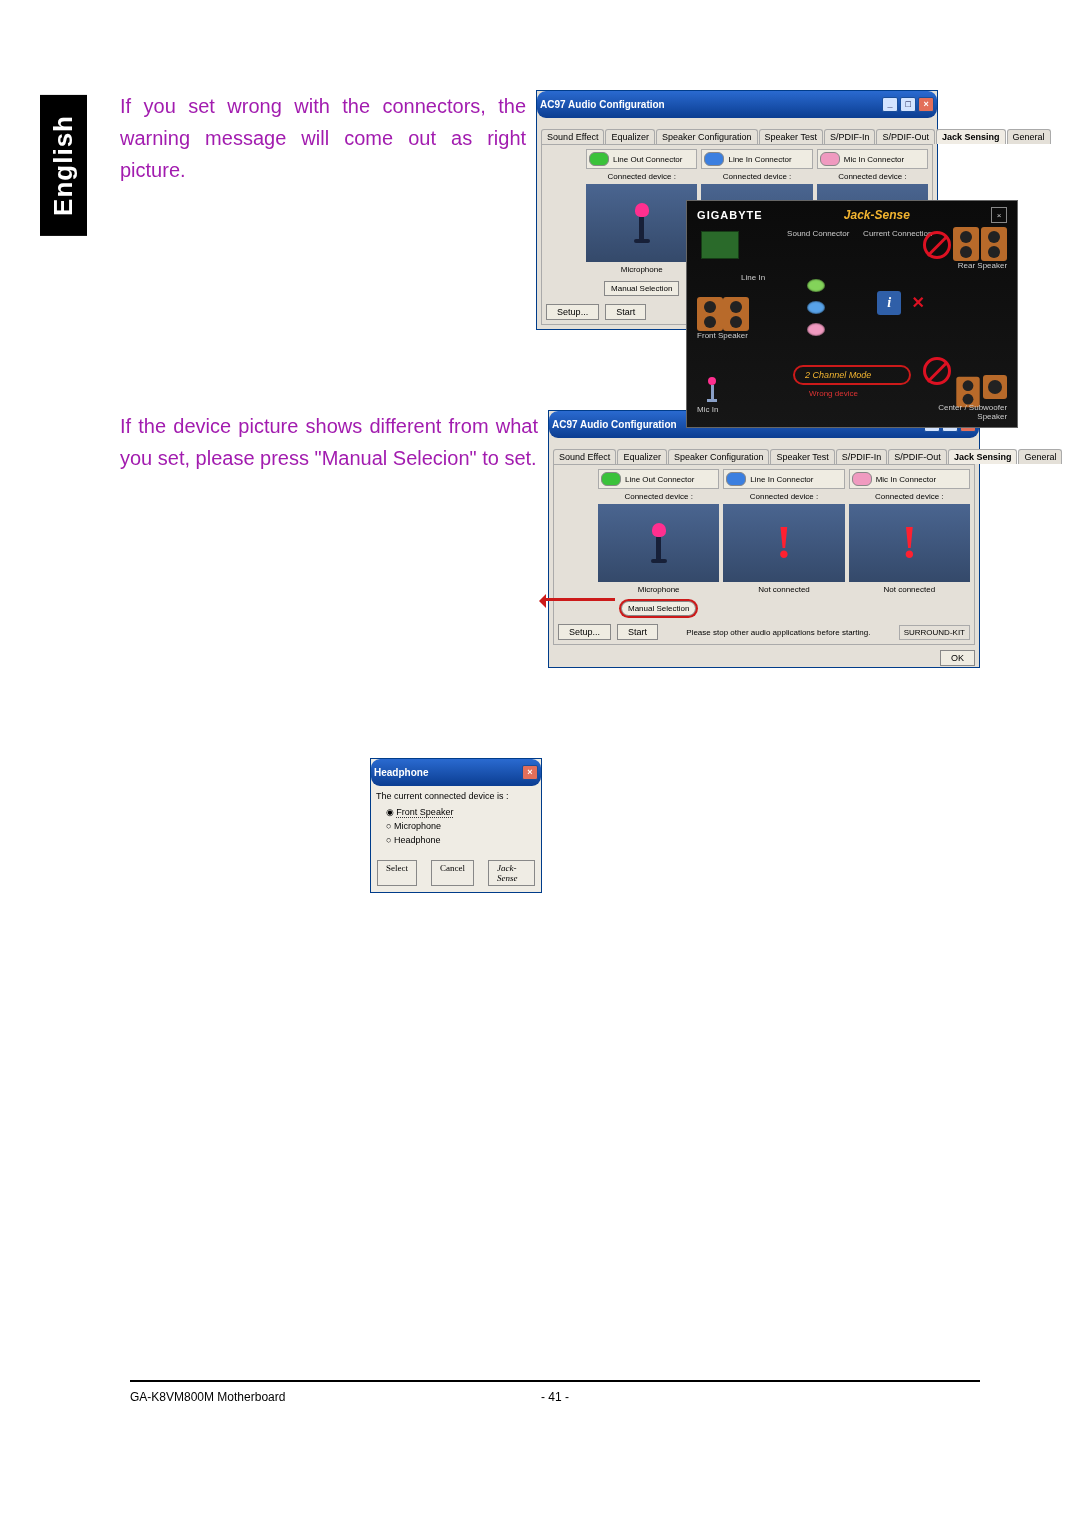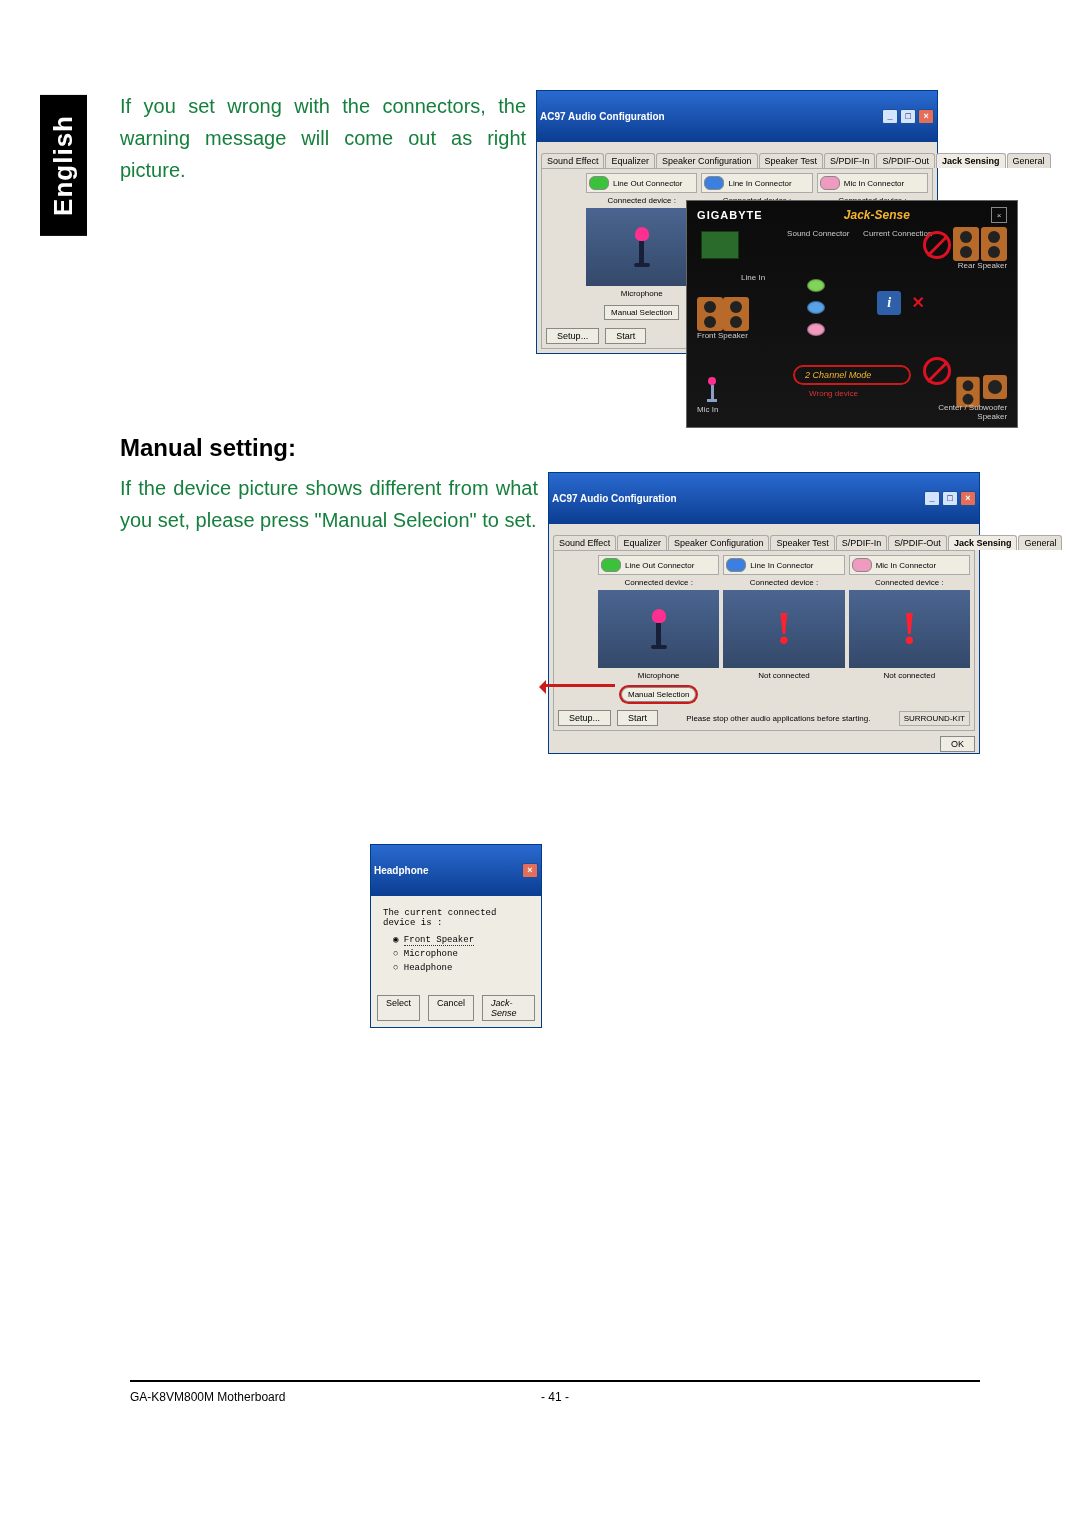--- a/index.html
+++ b/index.html
@@ -33,21 +33,21 @@
   }
   .section1 {
     display: flex;
     gap: 10px;
     margin-left: 50px;
     margin-bottom: 80px;
   }
   .body-text {
     font-size: 20px;
     line-height: 1.6;
-    color: #15803d;
+    color: #a21caf;
     width: 430px;
     text-align: justify;
   }
   .section2 {
     margin-left: 50px;
   }
   .heading {
     font-size: 24px;
     font-weight: bold;
     margin-bottom: 10px;
@@ -80,23 +80,24 @@
     border: 1px solid #003c8a;
     font-size: 9px;
     position: relative;
   }
   .titlebar {
     background: linear-gradient(#2a6ad0, #0b3d91);
     color: #fff;
     display: flex;
     align-items: center;
     justify-content: space-between;
-    padding: 18px 3px;
+    padding: 6px 3px;
     font-size: 10px;
     font-weight: bold;
+    border-radius: 9px;
   }
   .titlebar .btns { display: flex; gap: 2px; }
   .titlebar .wb {
     width: 14px; height: 13px;
     background: #d4e4ff;
     border: 1px solid #1a4e9a;
     border-radius: 2px;
     display: flex; align-items: center; justify-content: center;
     color: #003;
     font-size: 9px;
@@ -237,25 +238,25 @@
   
   .correction {
     width: 170px;
     border: 1px solid #003c8a;
     background:#efece4;
     font-size: 10px;
     margin-top: 90px;
     margin-left: 250px;
   }
   .correction .titlebar { font-size:10px; }
-  .correction .body { padding: 12px; font-family: Liberation Mono, monospace; }
+  .correction .body { padding: 5px; }
   .correction .prompt { font-size: 9px; margin-bottom: 6px; }
   .correction label { display:block; font-size:9px; margin: 4px 0 4px 10px;}
   .correction .dashed { border-bottom: 1px dotted #333; }
-  .correction .btnrow { display:flex; gap:8px; padding: 6px; }
+  .correction .btnrow { display:flex; gap:14px; padding: 6px; font-family: Liberation Serif, serif; }
   .correction .b { border:1px solid #888; padding:2px 8px; font-size:9px; background:#efece4;}
   .red-arrow {
     position:absolute;
     width:80px; height:0;
     border-top: 3px solid #cc1a1a;
   }
   .red-arrow.rev::before{
     content:""; position:absolute; left:0; top:-7px;
     border: 7px solid transparent; border-right-color:#cc1a1a;
     transform: translateX(-13px);
@@ -404,21 +405,20 @@
           <span class="ab" style="right:0; top:148px; width:24px;height:24px;background:#b86a2a;border-radius:3px;display:flex;align-items:center;justify-content:center;">
               <span style="width:14px;height:14px;background:#222;border-radius:50%;"></span>
             </span>
           <div class="ab js-lbl" style="right:0; top:176px; width:80px; text-align:right;">Center / Subwoofer Speaker</div>
         </div>
       </div>
     </div>
   </div>
 
   <div class="section2">
-    <div class="heading">Manual setting:</div>
     <div class="section2-row">
       <div class="body-text" style="position:relative;">If the device picture shows different from what you set, please press "Manual Selecion" to set.</div>
 
       <div class="win" style="width:430px;">
         <div class="titlebar">
           <span>AC97 Audio Configuration</span>
           <span class="btns">
             <span class="wb">_</span>
             <span class="wb">□</span>
             <span class="wb close">×</span>

